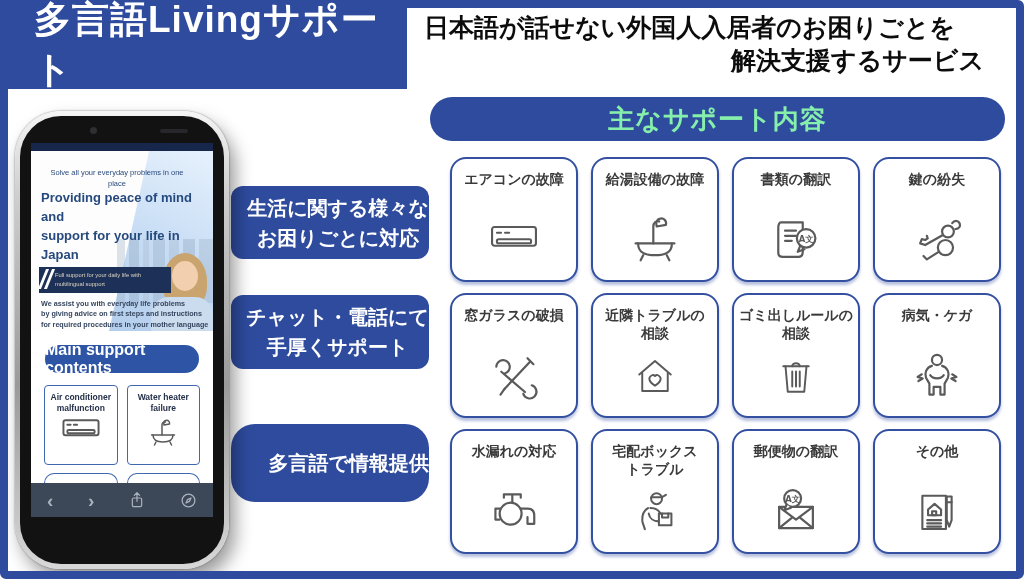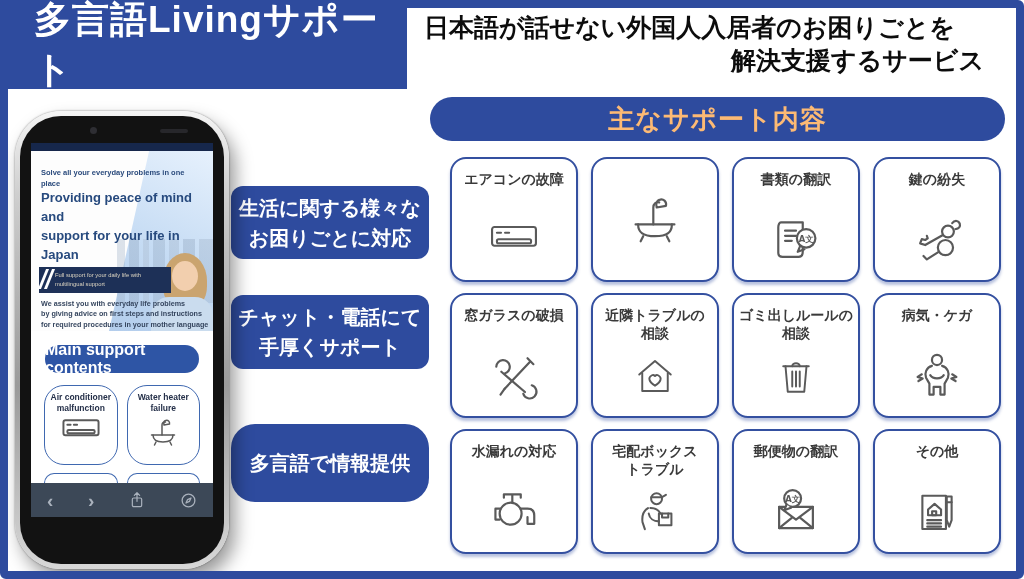--- a/index.html
+++ b/index.html
@@ -12,32 +12,32 @@
 
   
   .title-block { position:absolute; left:0; top:0; width:407px; height:89px; background:#2e4b9e; z-index:31; display:flex; align-items:center; }
   .title-block h1 { color:#fff; font-size:37px; font-weight:bold; padding-left:34px; letter-spacing:1px; }
 
   
   .tagline { position:absolute; left:424px; top:11px; width:582px; z-index:31; color:#0c0c0c; font-weight:bold; font-size:25px; line-height:1.32; }
   .tagline .l2 { text-align:right; padding-right:22px; }
 
   
-  .support-pill { position:absolute; left:430px; top:97px; width:575px; height:44px; background:#2e4b9e; border-radius:22px; display:flex; align-items:center; justify-content:center; color:#fdba74; font-size:26px; font-weight:bold; z-index:10; letter-spacing:1px; }
+  .support-pill { position:absolute; left:430px; top:97px; width:575px; height:44px; background:#2e4b9e; border-radius:22px; display:flex; align-items:center; justify-content:center; color:#86efac; font-size:26px; font-weight:bold; z-index:10; letter-spacing:1px; }
 
   
   .grid { position:absolute; left:450px; top:157px; display:grid; grid-template-columns:repeat(4,128px); grid-auto-rows:125px; gap:11px 13px; z-index:10; }
   .card { background:#fff; border:2.5px solid #3450a0; border-radius:16px; box-shadow:0 3px 3px rgba(46,75,158,.35); display:flex; flex-direction:column; align-items:center; padding-top:11px; overflow:hidden; }
   .card .lbl { font-size:14px; font-weight:bold; color:#3a3a3a; text-align:center; line-height:1.3; white-space:pre-line; min-height:37px; }
   .card .ic { flex:1; display:flex; align-items:center; justify-content:center; padding-bottom:8px; }
   .card svg { stroke:#5a5a5a; stroke-width:2.6; fill:none; stroke-linecap:round; stroke-linejoin:round; }
   .card svg text { stroke:none; fill:#5a5a5a; font-family:"DejaVu Sans",sans-serif; font-weight:bold; }
 
   
-  .feature { position:absolute; left:231px; width:198px; background:#2e4b9e; border-radius:12px; display:flex; align-items:center; justify-content:center; text-align:center; color:#fff; font-weight:bold; font-size:20px; line-height:1.5; white-space:pre-line; z-index:10; }
+  .feature { position:absolute; left:231px; width:198px; background:#2e4b9e; border-radius:12px; display:flex; align-items:center; justify-content:flex-end; text-align:center; color:#fff; font-weight:bold; font-size:20px; line-height:1.5; white-space:pre-line; z-index:10; }
   .f1 { top:186px; height:73px; }
   .f2 { top:295px; height:74px; }
   .f3 { top:424px; height:78px;border-radius:24px; }
 
   
   .phone { position:absolute; left:15px; top:111px; width:214px; height:458px; z-index:12; }
   .phone-rim { position:absolute; inset:0; border-radius:46px; background:linear-gradient(180deg,#f5f5f5 0%,#cfcfcf 18%,#9a9a9a 60%,#d8d8d8 100%); box-shadow:6px 10px 18px rgba(0,0,0,.40), 0 0 2px rgba(0,0,0,.5); }
   .phone-body { position:absolute; inset:5px; border-radius:41px; background:#121212; overflow:hidden; }
   .cam { position:absolute; top:11px; left:70px; width:7px; height:7px; border-radius:50%; background:#2e2e33; }
   .spk { position:absolute; top:13px; right:36px; width:28px; height:4px; border-radius:2px; background:#27272b; }
@@ -45,32 +45,32 @@
   .statusbar { height:8px; background:#16274b; }
 
   .hero { position:relative; height:180px; background:#fdfdfd; overflow:hidden; }
   .hero-sky { position:absolute; right:-14px; top:0; width:118px; height:100%; background:linear-gradient(205deg,#e8f2fd 0%,#c6dcf4 55%,#b3cdec 100%); clip-path:polygon(34% 0,100% 0,100% 100%,0 100%); }
   .hero-city { position:absolute; right:0; bottom:28px; width:96px; height:64px; opacity:.35;
     background:linear-gradient(90deg,#9eb0c6 0 8px,transparent 8px 12px,#8fa4bd 12px 22px,transparent 22px 26px,#a8b8cc 26px 32px,transparent 32px 36px,#93a8c0 36px 48px,transparent 48px 52px,#a0b2c8 52px 62px,transparent 62px 66px,#8da2bb 66px 78px,transparent 78px 82px,#9cafc5 82px 96px); }
   .woman { position:absolute; right:0; bottom:0; width:64px; height:78px; }
   .w-hair { position:absolute; right:6px; top:0; width:44px; height:56px; border-radius:50% 50% 40% 40%; background:#caa46f; }
   .w-face { position:absolute; right:15px; top:8px; width:26px; height:30px; border-radius:50%; background:#f2cfae; }
   .w-shirt { position:absolute; right:0; bottom:0; width:62px; height:34px; border-radius:18px 18px 0 0; background:#cadcee; }
-  .hero-kicker { position:absolute; left:10px; top:16px; width:152px; font-size:7.5px; font-weight:bold; color:#2a4a7c; line-height:1.5; }
+  .hero-kicker { position:absolute; left:10px; top:16px; width:152px; font-size:7.5px; font-weight:normal; color:#2a4a7c; line-height:1.5;text-align:center; }
   .hero-heading { position:absolute; left:10px; top:38px; font-size:13px; font-weight:bold; color:#274a7e; line-height:1.45; white-space:pre-line; }
   .hero-banner { position:absolute; left:8px; top:116px; width:132px; height:26px; background:#1d3057; display:flex; align-items:center; }
   .slashes { position:relative; width:16px; height:100%; }
   .slashes i { position:absolute; top:2px; width:3px; height:20px; background:#fff; transform:skewX(-22deg); }
   .slashes i:nth-child(1){ left:3px; } .slashes i:nth-child(2){ left:9px; }
   .hero-banner .btxt { font-size:5.8px; color:#ded6c2; line-height:1.5; white-space:pre-line; }
   .hero-body { position:absolute; left:10px; top:148px; font-size:7.2px; color:#36465f; line-height:1.45; white-space:pre-line; font-weight:bold; }
 
   .m-btn { margin:14px 14px 0; height:28px; border-radius:14px; background:#2e55a5; color:#fff; font-size:16px; font-weight:bold; display:flex; align-items:center; justify-content:center; }
   .m-cards { display:grid; grid-template-columns:1fr 1fr; gap:9px; margin:12px 13px 0; }
-  .m-card { height:80px; background:#fff; border:1.6px solid #3f68b0; border-radius:20px; display:flex; flex-direction:column; align-items:center; padding-top:6px; }
+  .m-card { height:80px; background:#fff; border:1.6px solid #3f68b0; border-radius:4px; display:flex; flex-direction:column; align-items:center; padding-top:6px; }
   .m-card .mlbl { font-size:8.5px; font-weight:bold; color:#253049; text-align:center; line-height:1.3; white-space:pre-line; }
   .m-card svg { stroke:#5a5a5a; stroke-width:3; fill:none; stroke-linecap:round; stroke-linejoin:round; margin-top:3px; }
   .m-part { display:grid; grid-template-columns:1fr 1fr; gap:9px; margin:8px 13px 0; }
   .m-part div { height:24px; border:1.6px solid #3f68b0; border-bottom:none; border-radius:10px 10px 0 0; background:#fff; }
   .navbar { position:absolute; left:0; right:0; bottom:0; height:34px; background:#3c4857; display:flex; align-items:center; justify-content:space-between; padding:0 16px; }
   .navbar .chev { color:#aab2bd; font-size:19px; line-height:1; font-weight:bold; }
   .navbar svg { stroke:#aab2bd; stroke-width:1.8; fill:none; stroke-linecap:round; stroke-linejoin:round; }
 </style>
 </head>
 <body>
@@ -99,20 +99,21 @@
       <div class="ic">
         <svg width="60" height="52" viewBox="0 0 64 64">
           <rect x="5" y="16" width="54" height="23" rx="3"></rect>
           <rect x="11" y="31" width="42" height="5" rx="2"></rect>
           <path d="M11 23h5M21 23h5"></path>
         </svg>
       </div>
     </div>
 
     <div class="card">
+      <div class="lbl">給湯設備の故障</div>
       <div class="ic">
         <svg width="58" height="54" viewBox="0 0 64 64">
           <path d="M9 36h46"></path>
           <path d="M12 36c0 9 5 14 20 14s20-5 20-14"></path>
           <path d="M18 50l-3 6M46 50l3 6"></path>
           <path d="M30 36V16c0-4 3-7 7-6"></path>
           <path d="M37 7c5-2 9 2 8 7l-11 2c-1-4 0-8 3-9z"></path>
         </svg>
       </div>
     </div>

